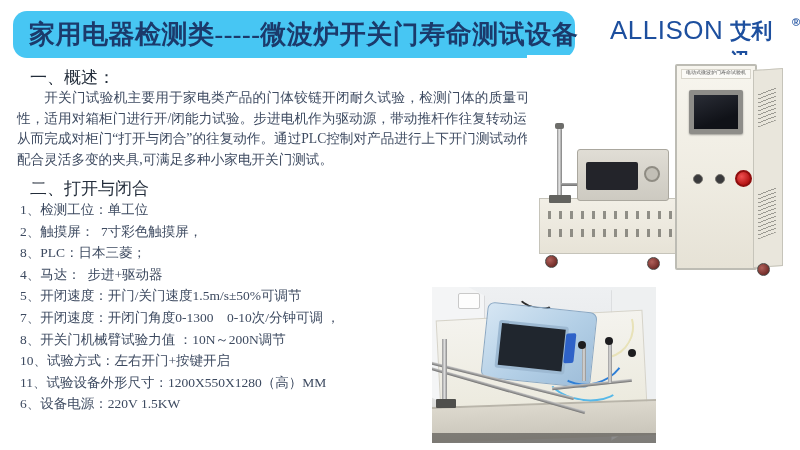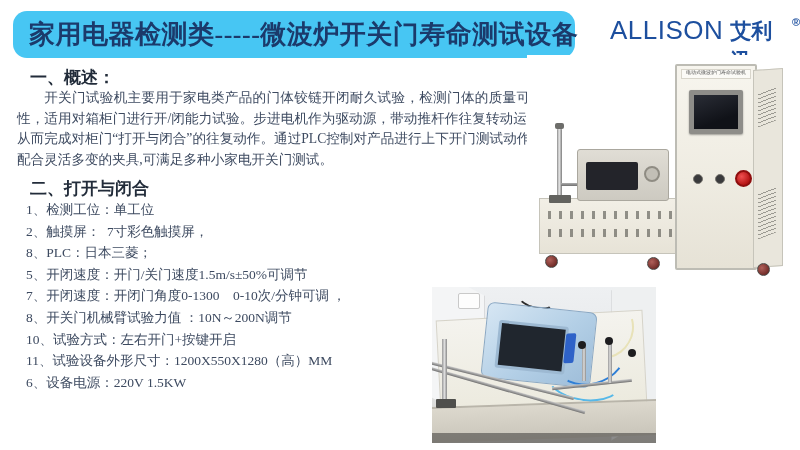--- a/index.html
+++ b/index.html
@@ -21,31 +21,31 @@
   
   .logo{
     position:absolute;left:610px;top:16px;display:flex;align-items:flex-start;
     font-family:"Liberation Sans", sans-serif;color:#1d4f9e;
   }
   .logo-en{font-size:26px;font-weight:normal;letter-spacing:0.5px;line-height:28px;}
   .logo-cn{font-size:21px;font-weight:bold;margin-left:7px;line-height:30px;}
   .logo-reg{font-size:11px;font-weight:bold;margin-left:2px;line-height:12px;}
   
   .sec-heading{
-    position:absolute;left:30px;font-size:17px;font-weight:bold;color:#222c3a;
+    position:absolute;left:30px;font-size:17px;font-weight:normal;color:#222c3a;
     white-space:nowrap;
   }
   .overview-heading{top:66px;}
   .overview-body{
     position:absolute;left:17px;top:88px;width:527px;
     font-size:13.6px;line-height:20.5px;color:#3d4a60;
     text-indent:2em;text-align:justify;
   }
   .specs-heading{top:177px;}
-  .specs-list{position:absolute;left:26px;top:199px;width:430px;}
+  .specs-list{position:absolute;left:20px;top:199px;width:430px;}
   .spec-row{
     font-size:13.5px;line-height:21.6px;color:#3d4a60;white-space:pre;
   }
   
   .photo-machine{position:absolute;left:527px;top:55px;width:270px;height:232px;background:#fff;}
   .cab-front{
     position:absolute;left:148px;top:9px;width:78px;height:202px;
     background:linear-gradient(180deg,#f7f5ee 0%,#efece2 55%,#e6e2d6 100%);
     border:2px solid #bdbcb4;border-radius:2px;
   }
@@ -179,20 +179,21 @@
 </div>
 
 <div class="sec-heading overview-heading">一、概述：</div>
 <div class="overview-body">开关门试验机主要用于家电类产品的门体铰链开闭耐久试验，检测门体的质量可靠性，适用对箱柜门进行开/闭能力试验。步进电机作为驱动源，带动推杆作往复转动运动,从而完成对柜门“打开与闭合”的往复动作。通过PLC控制对产品进行上下开门测试动作，配合灵活多变的夹具,可满足多种小家电开关门测试。</div>
 
 <div class="sec-heading specs-heading">二、打开与闭合</div>
 <div class="specs-list">
   <div class="spec-row">1、检测工位：单工位</div>
   <div class="spec-row">2、触摸屏：  7寸彩色触摸屏，</div>
   <div class="spec-row">8、PLC：日本三菱；</div>
+  <div class="spec-row">4、马达：  步进+驱动器</div>
   <div class="spec-row">5、开闭速度：开门/关门速度1.5m/s±50%可调节</div>
   <div class="spec-row">7、开闭速度：开闭门角度0-1300    0-10次/分钟可调 ，</div>
   <div class="spec-row">8、开关门机械臂试验力值 ：10N～200N调节</div>
   <div class="spec-row">10、试验方式：左右开门+按键开启</div>
   <div class="spec-row">11、试验设备外形尺寸：1200X550X1280（高）MM</div>
   <div class="spec-row">6、设备电源：220V 1.5KW</div>
 </div>
 
 <div class="photo-machine">
   <div class="base-box">

